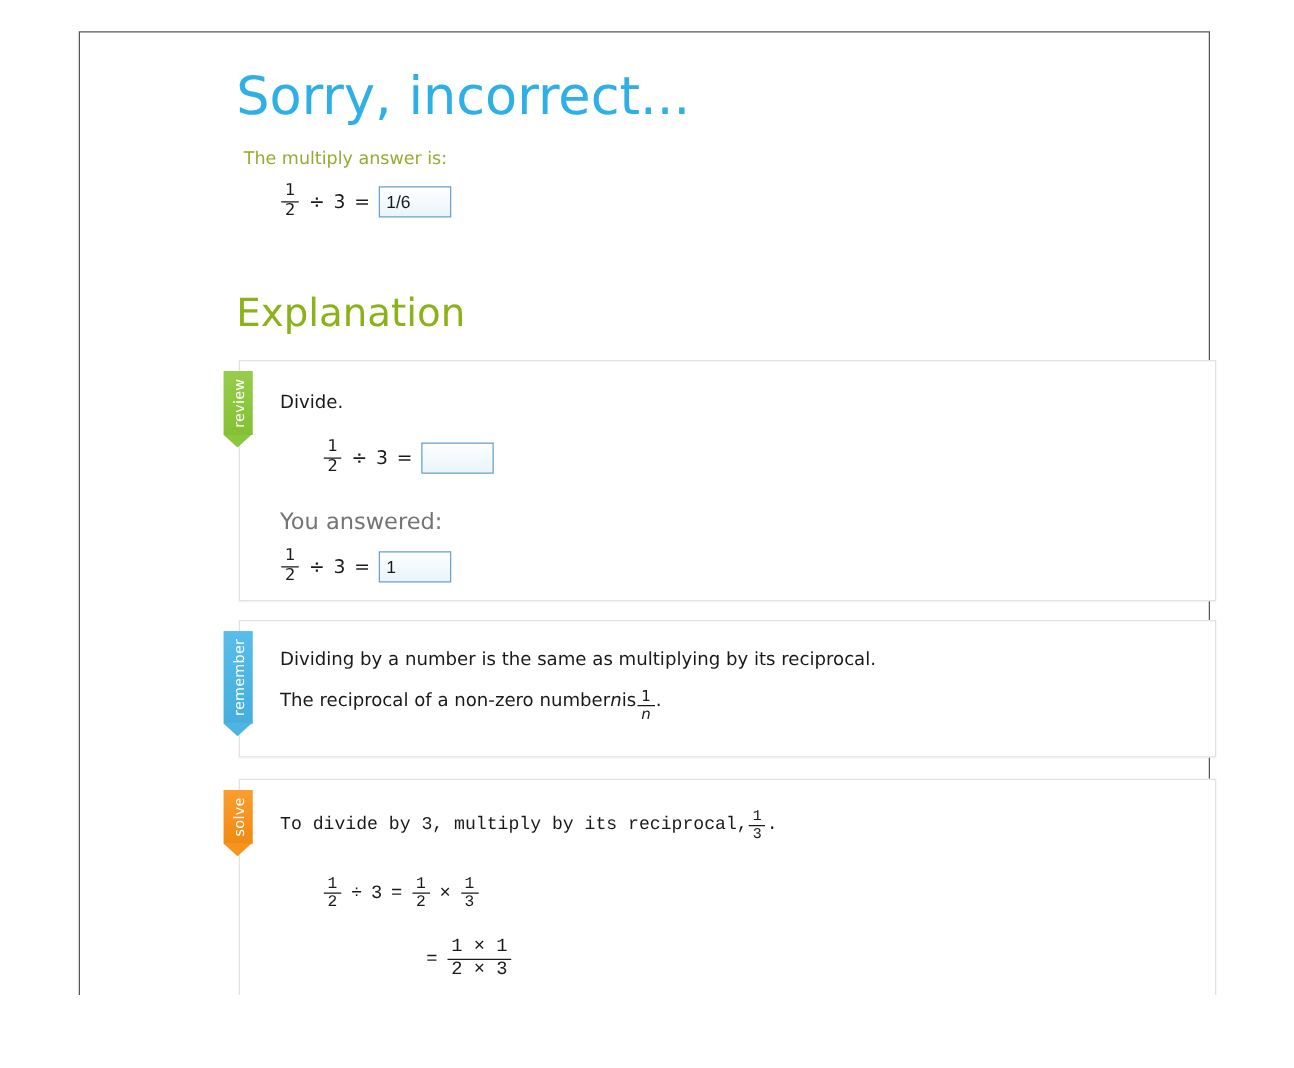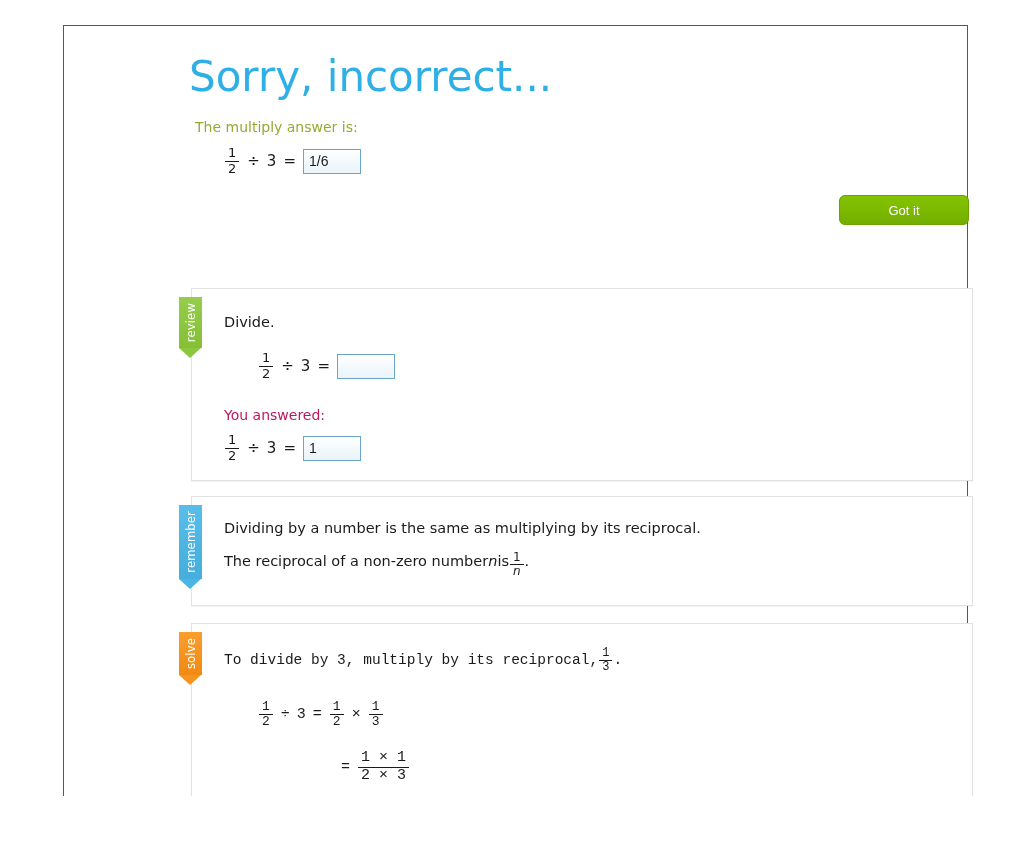--- a/index.html
+++ b/index.html
@@ -205,22 +205,22 @@
   }
   .ribbon.green { color: #8cc63f; }
   .ribbon.green .rib-body { background: #8cc63f; background-image: linear-gradient(#96cd4d, #85c033); }
   .ribbon.blue { color: #4cb5e4; }
   .ribbon.blue .rib-body { background: #4cb5e4; background-image: linear-gradient(#58bde9, #45aedd); }
   .ribbon.orange { color: #f7941e; }
   .ribbon.orange .rib-body { background: #f7941e; background-image: linear-gradient(#fa9e2e, #f08a12); }
   .ribbon .rib-label { color: #ffffff; }
 
   .you-answered {
-    font-size: 14px;
-    color: #be185d;
+    font-size: 18px;
+    color: #737373;
     margin-top: 26px;
     margin-bottom: 10px;
   }
   .indent-eq {
     margin-left: 34px;
   }
 </style>
 </head>
 <body>
 
@@ -235,22 +235,22 @@
       <span class="frac">
         <span class="num">1</span>
         <span class="den">2</span>
       </span>
       <span class="op">÷</span>
       <span>3</span>
       <span class="op">=</span>
       <span class="ansbox wide">1/6</span>
     </div>
 
-    <button class="gotit-btn">Got it</button>
-
+
+    <div class="title-explanation">Explanation</div>
 
     <div class="card" style="top:262px; height:193px;">
       <div class="ribbon green">
         <div class="rib-body">
           <span class="rib-label">review</span>
         </div>
         <div class="rib-tail"></div>
       </div>
       <div class="card-body">
         <div class="card-text">Divide.</div>

